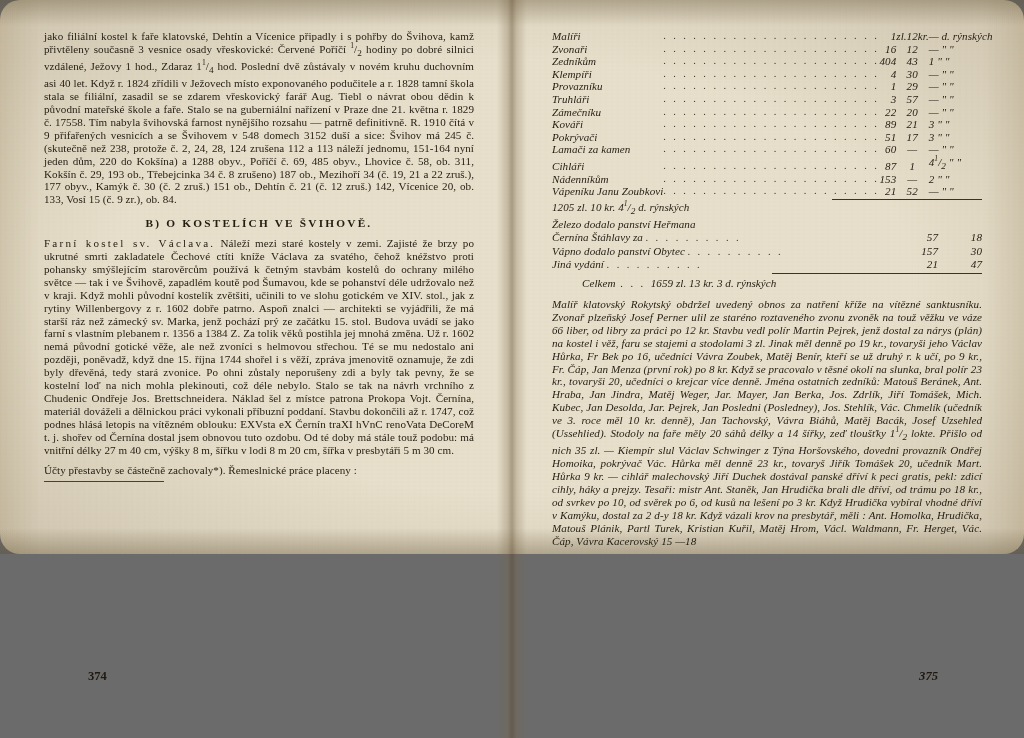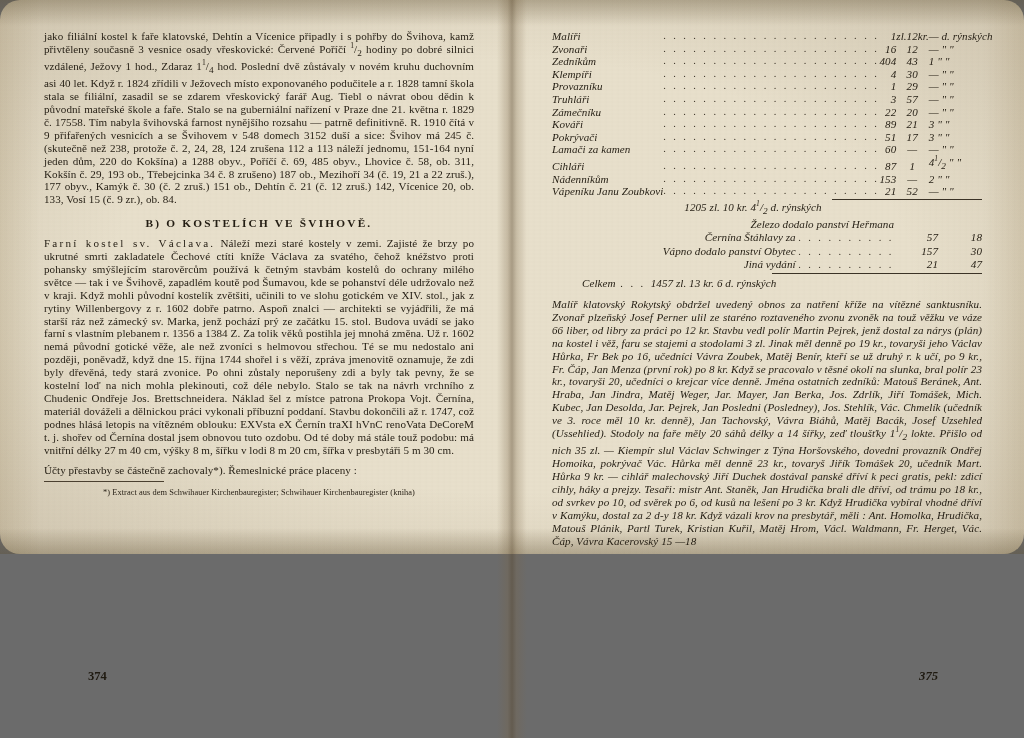--- a/index.html
+++ b/index.html
@@ -100,21 +100,21 @@
     letter-spacing: 2.4px;
     font-size: 10.5px;
   }
   .t-num { text-align: right; padding-right: 4px; width: 34px;}
   .t-u1 { text-align: left; width: 20px; }
   .t-num2 { text-align: center; padding-right: 4px; width: 26px; }
   .t-u2 { text-align: center; width: 20px; }
   .t-tail { text-align: left; padding-left: 4px; }
 
   .sum-line {
-    text-align: center;
+    text-align: left;
     font-size: 11.1px;
     line-height: 13px;
     padding-right: 28px;
     margin-top: 1px;
   }
   .rule-small {
     border: 0;
     border-top: 1px solid #3a3226;
     margin: 1px 0 1px auto;
     width: 150px;
@@ -125,21 +125,21 @@
     margin: 2px 0 2px auto;
     width: 210px;
   }
   .mini-table {
     width: 100%;
     border-collapse: collapse;
     font-size: 11.1px;
     line-height: 13.2px;
   }
   .mini-table td { padding: 0; vertical-align: bottom; white-space: nowrap;}
-  .mt-label { text-align: right; }
+  .mt-label { text-align: left; }
   .mt-dots { color:#3a3226; letter-spacing: 2.4px; font-size:10.5px; }
   .mt-n1 { text-align: right; width: 44px; padding-right: 6px;}
   .mt-n2 { text-align: right; width: 44px; padding-right: 6px;}
   .total-line {
     font-size: 11.1px;
     line-height: 14px;
     margin-top: 2px;
     padding-left: 30px;
   }
   .dotfill { letter-spacing: 2.4px; font-size: 10.5px; }
@@ -192,21 +192,20 @@
 
       <p class="para-indent">
         <span class="spaced">Farní kostel sv. Václava.</span>
         <span>Náleží mezi staré kostely v zemi. Zajisté že brzy po ukrutné smrti zakladatele Čechové ctíti kníže Václava za svatého, čehož knéžstvo proti pohansky smýšlejícím starověrcům používá k četným stavbám kostelů do ochrany milého světce — tak i ve Švihově, zapadlém koutě pod Šumavou, kde se pohanství déle udržovalo než v kraji. Když mohli původní kostelík zvětšiti, učinili to ve slohu gotickém ve XIV. stol., jak z rytiny Willenbergovy z r. 1602 dobře patrno. Aspoň znalci — architekti se vyjádřili, že má starší ráz než zámecký sv. Marka, jenž pochází prý ze začátku 15. stol. Budova uvádí se jako farní s vlastním plebanem r. 1356 a 1384 Z. Za tolik věků postihla jej mnohá změna. Už r. 1602 nemá původní gotické věže, ale než zvoníci s helmovou střechou. Té se mu nedostalo ani později, poněvadž, když dne 15. října 1744 shořel i s věží, zpráva jmenovitě oznamuje, že zdi byly dřevěná, tedy stará zvonice. Po ohni zůstaly neporušeny zdi a byly tak pevny, že se kostelní loď na nich mohla plekinouti, což déle nebylo. Stalo se tak na návrh vrchního z Chudenic Ondřeje Jos. Brettschneidera. Náklad šel z místce patrona Prokopa Vojt. Černína, materiál dováželi a dělnickou práci vykonali příbuzní poddaní. Stavbu dokončili až r. 1747, což podnes hlásá letopis na vítězném oblouku: EXVsta eX Černín traXI hVnC renoVata DeCoreM t. j. shořev od Černína dostal jsem obnovou tuto ozdobu. Od té doby má stále touž podobu: má vnitřní délky 27 m 40 cm, výšky 8 m, šířku v lodi 8 m 20 cm, šířka v presbytáři 5 m 30 cm.</span>
       </p>
 
       <div class="blockgap"></div>
       <p class="para-indent">Účty přestavby se částečně zachovaly*). Řemeslnické práce placeny :</p>
 
       <hr class="footnote-rule">
-      <div class="footnote">*) Extract aus dem Schwihauer Kirchenbauregister; Schwihauer Kirchenbauregister (kniha)</div>
     </div>
     <div class="folio folio-left">374</div>
   </div>
 
   <div class="page page-right">
     <div class="col">
 
       <table class="table">
         <tbody id="wage-rows">
             <tr>
@@ -352,21 +351,21 @@
             <tr>
               <td class="mt-label">Jiná vydání <span class="mt-dots">. . . . . . . . . .</span></td>
               <td class="mt-n1">21</td>
               <td class="mt-n2">47</td>
             </tr>
           </tbody>
       </table>
 
       <hr class="rule-small2">
       <div class="total-line">
-        <span>Celkem</span><span class="dotfill"> . . . </span><span>1457 zl. 13 kr.  6 d. rýnských</span>
+        <span>Celkem</span><span class="dotfill"> . . . </span><span>1659 zl. 13 kr.  3 d. rýnských</span>
       </div>
 
       <div class="blockgap"></div>
       <p class="para-indent">Malíř klatovský Rokytský obdržel uvedený obnos za natření kříže na vítězné sanktusníku. Zvonař plzeňský Josef Perner ulil ze staréno roztaveného zvonu zvoněk na touž věžku ve váze 66 liber, od libry za práci po 12 kr. Stavbu vedl polír Martin Pejrek, jenž dostal za nárys (plán) na kostel i věž, faru se stajemi a stodolami 3 zl. Jinak měl denně po 19 kr., tovaryši jeho Václav Hůrka, Fr Bek po 16, učedníci Vávra Zoubek, Matěj Benír, kteří se už druhý r. k učí, po 9 kr., Fr. Čáp, Jan Menza (první rok) po 8 kr. Když se pracovalo v těsné okolí na slunka, bral polír 23 kr., tovaryši 20, učedníci o krejcar více denně. Jména ostatních zedníků: Matouš Beránek, Ant. Hraba, Jan Jindra, Matěj Weger, Jar. Mayer, Jan Berka, Jos. Zdrlík, Jiří Tomášek, Mich. Kubec, Jan Desolda, Jar. Pejrek, Jan Posledni (Posledney), Jos. Stehlík, Vác. Chmelík (učedník ve 3. roce měl 10 kr. denně), Jan Tachovský, Vávra Biáhů, Matěj Bacák, Josef Uzsehled (Ussehlied). Stodoly na faře měly 20 sáhů délky a 14 šířky, zeď tloušťky 1<sup>1</sup>/<sub>2</sub> lokte. Přišlo od nich 35 zl. — Kiempír slul Václav Schwinger z Týna Horšovského, dovedni provazník Ondřej Homoika, pokrývač Vác. Hůrka měl denně 23 kr., tovaryš Jiřík Tomášek 20, učedník Mart. Hůrka 9 kr. — cihlář malechovský Jiří Duchek dostával panské dříví k peci gratis, pekl: zdicí cihly, háky a prejzy. Tesaři: mistr Ant. Staněk, Jan Hrudička brali dle dříví, od trámu po 18 kr., od svrkev po 10, od svěrek po 6, od kusů na lešení po 3 kr. Když Hrudička vybíral vhodné dříví v Kamýku, dostal za 2 d-y 18 kr. Když vázali krov na presbytář, měli : Ant. Homolka, Hrudička, Matouš Plánik, Partl Turek, Kristian Kuřil, Matěj Hrom, Václ. Waldmann, Fr. Herget, Vác. Čáp, Vávra Kacerovský 15 —18</p>
     </div>
     <div class="folio folio-right">375</div>
   </div>
 
   <div class="noise"></div>
 </div>

